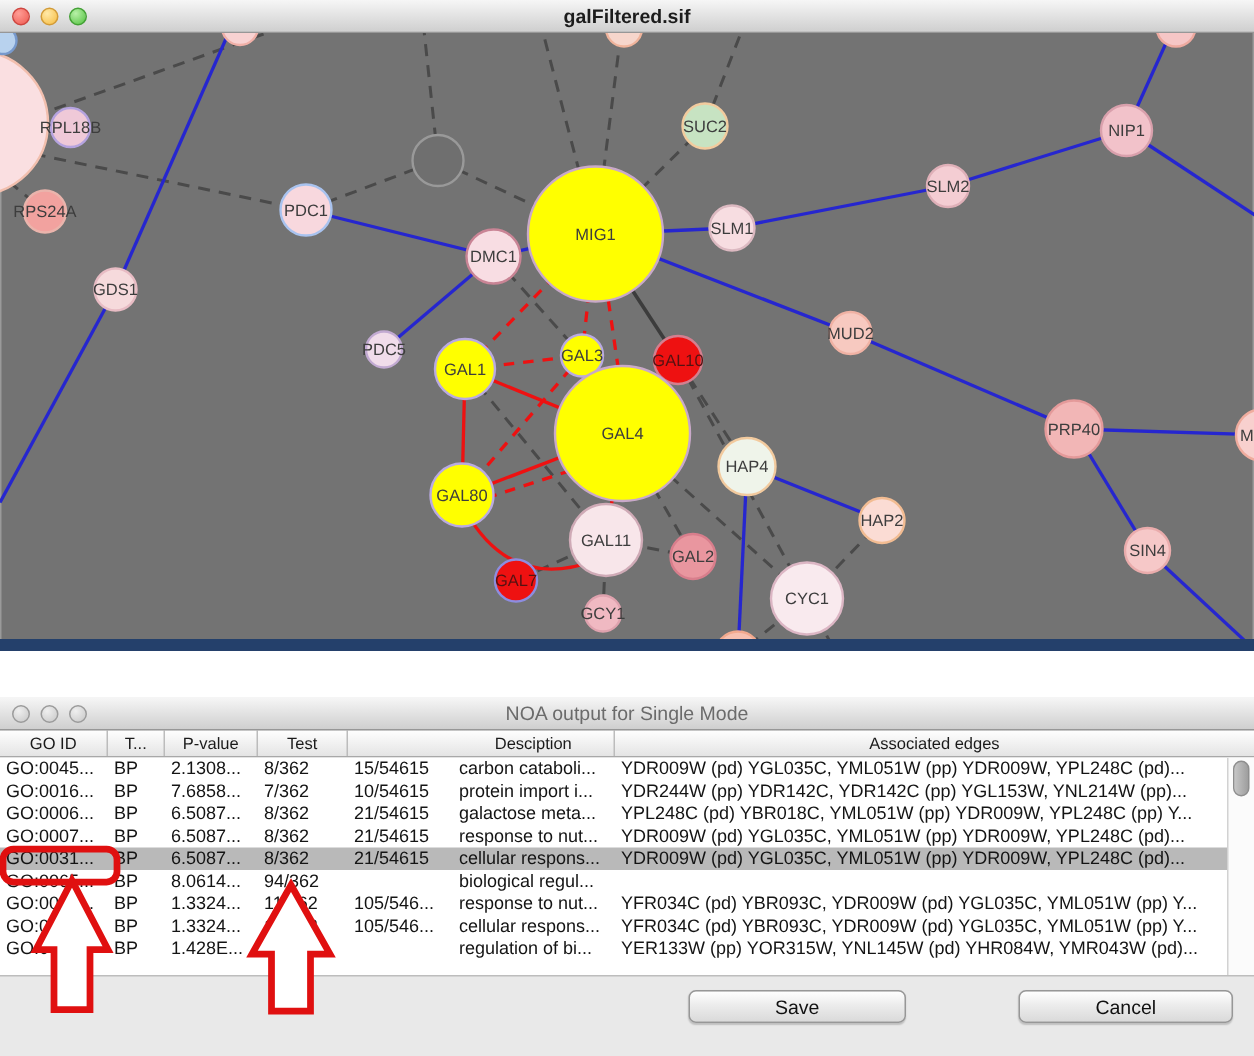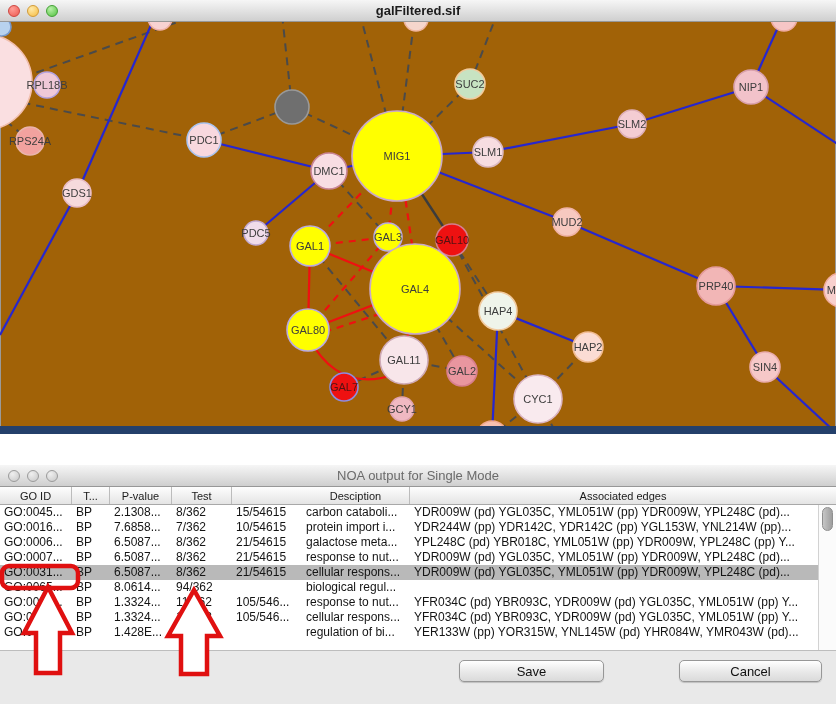--- a/index.html
+++ b/index.html
@@ -14,21 +14,21 @@
   .titlebar .title.dim{color:#6b6b6b;font-weight:normal}
   .light{width:12px;height:12px;border-radius:50%;position:absolute;top:5px;box-sizing:border-box}
   .light.red{left:8px;background:radial-gradient(circle at 35% 30%,#ff9d96,#ee5a50);border:1px solid #ce4640}
   .light.yellow{left:27px;background:radial-gradient(circle at 35% 30%,#ffe9a8,#f6bc41);border:1px solid #d29b38}
   .light.green{left:46px;background:radial-gradient(circle at 35% 30%,#b8f0a8,#52c23f);border:1px solid #43a035}
   .light.gray{background:radial-gradient(circle at 35% 30%,#efefef,#c7c7c7);border:1px solid #9b9b9b}
   .light.g1{left:8px}.light.g2{left:27px}.light.g3{left:46px}
 
   
   #graph-window{position:absolute;left:0;top:0;width:836px;height:465px}
-  #network-canvas{position:relative;height:404px;background:#a16207;overflow:hidden;
+  #network-canvas{position:relative;height:404px;background:#737373;overflow:hidden;
                   box-shadow:inset 1px 0 0 #9a9a9a,inset -1px 0 0 #9a9a9a}
   #navy-strip{height:8px;background:#24406b}
 
   
   #table-window{position:absolute;left:0;top:465px;width:836px;height:239px;background:#e9e9e9}
   #table-header{height:18px;display:flex;background:linear-gradient(#fefefe,#e4e4e4);
                 border-bottom:1px solid #a8a8a8;box-sizing:border-box;font-size:11px;color:#1a1a1a}
   .hcell{height:100%;box-sizing:border-box;border-right:1px solid #bcbcbc;
          display:flex;align-items:center;justify-content:center;
          overflow:hidden;white-space:nowrap;flex-shrink:0}

